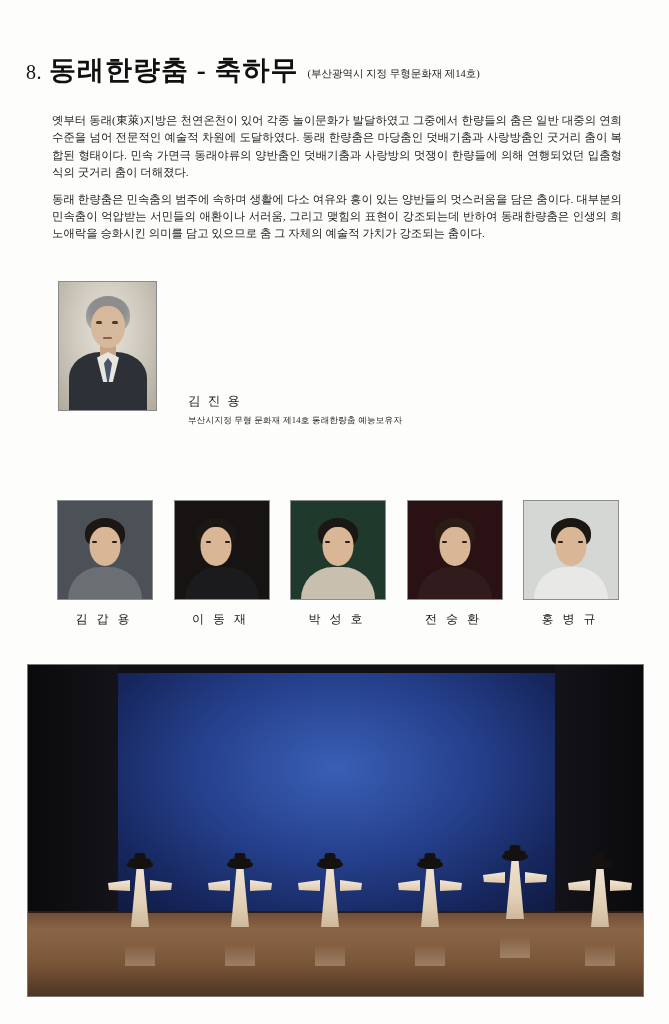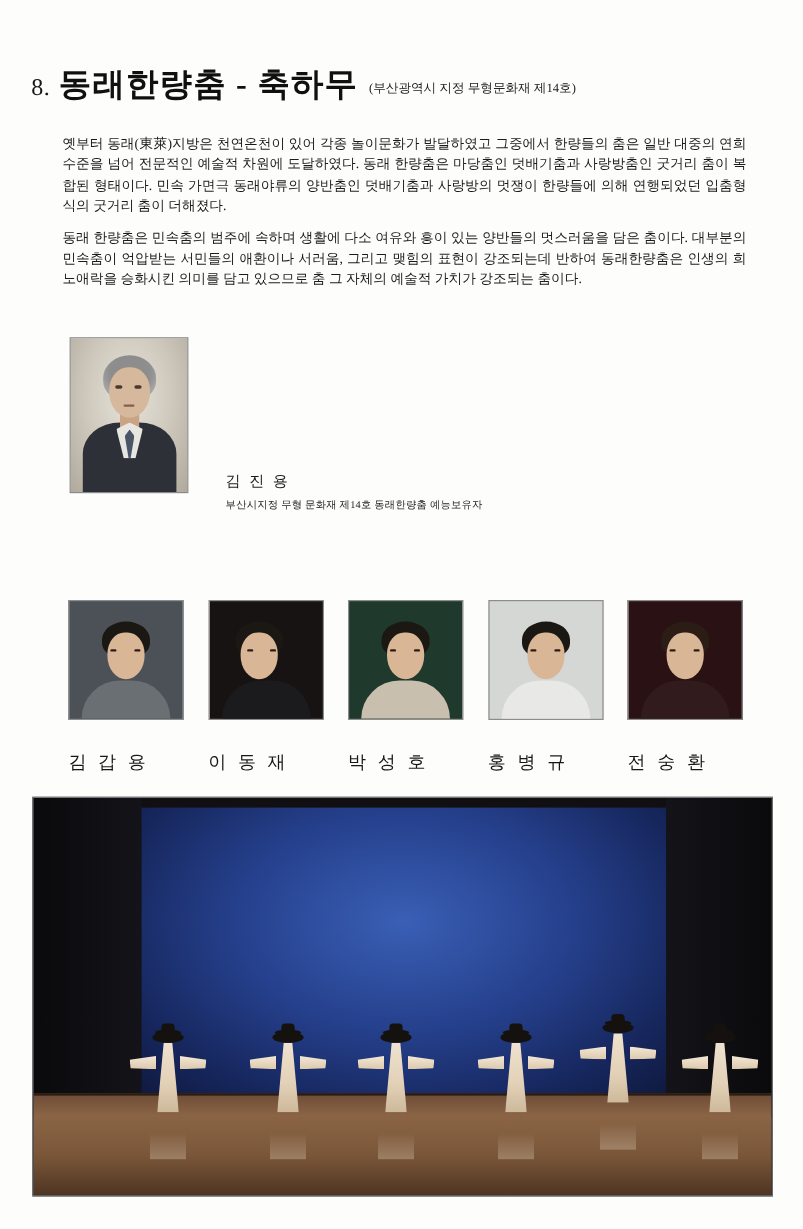--- a/index.html
+++ b/index.html
@@ -230,23 +230,23 @@
   .d-body {
     position: absolute;
     bottom: 0;
     left: 50%;
     transform: translateX(-50%);
     width: 74px;
     height: 32px;
     border-radius: 32px 32px 0 0;
   }
   .dancer-name {
-    text-align: left;
-    font-size: 15px;
-    margin-top: 26px;
+    text-align: center;
+    font-size: 12px;
+    margin-top: 11px;
     letter-spacing: 3px;
     color: #161616;
   }
 
   
   .stage {
     position: absolute;
     left: 27px;
     top: 664px;
     width: 615px;
@@ -412,41 +412,41 @@
         <div class="d-body" style="background:#c9bfae"></div>
         <div class="d-hair"></div>
           <div class="d-face"></div>
         <div class="d-eyeL" style="left:34px"></div>
           <div class="d-eyeR" style="left:54px"></div>
       </div>
       <div class="dancer-name">박 성 호</div>
     </div>
 
     <div class="dancer">
+      <div class="dancer-photo" style="background:#2a1114">
+        <div class="d-body" style="background:#321b1d"></div>
+        <div class="d-hair" style="background:#2b1d16"></div>
+          <div class="d-face"></div>
+        <div class="d-eyeL" style="left:34px"></div>
+          <div class="d-eyeR" style="left:54px"></div>
+      </div>
+      <div class="dancer-name">전 숭 환</div>
+    </div>
+
+    <div class="dancer">
       <div class="dancer-photo" style="background:#d5d7d4">
         <div class="d-body" style="background:#e8e8e6"></div>
         <div class="d-hair"></div>
           <div class="d-face"></div>
         <div class="d-eyeL" style="left:34px"></div>
           <div class="d-eyeR" style="left:54px"></div>
       </div>
       <div class="dancer-name">홍 병 규</div>
     </div>
 
-    <div class="dancer">
-      <div class="dancer-photo" style="background:#2a1114">
-        <div class="d-body" style="background:#321b1d"></div>
-        <div class="d-hair" style="background:#2b1d16"></div>
-          <div class="d-face"></div>
-        <div class="d-eyeL" style="left:34px"></div>
-          <div class="d-eyeR" style="left:54px"></div>
-      </div>
-      <div class="dancer-name">전 숭 환</div>
-    </div>
-
   </div>
 
   <div class="stage">
     <div class="stage-backdrop"></div>
     <div class="stage-wing-l"></div>
     <div class="stage-wing-r"></div>
     <div class="stage-floor"></div>
     <div class="stage-floor-line"></div>
 
     <div class="perf" style="left:80px">

